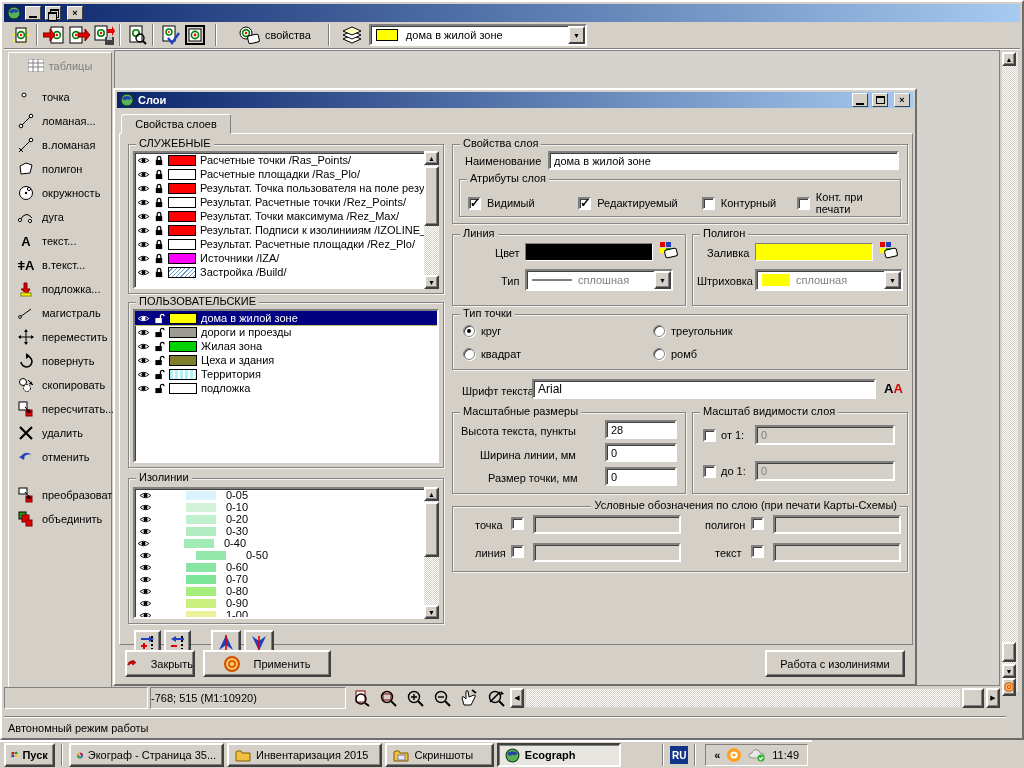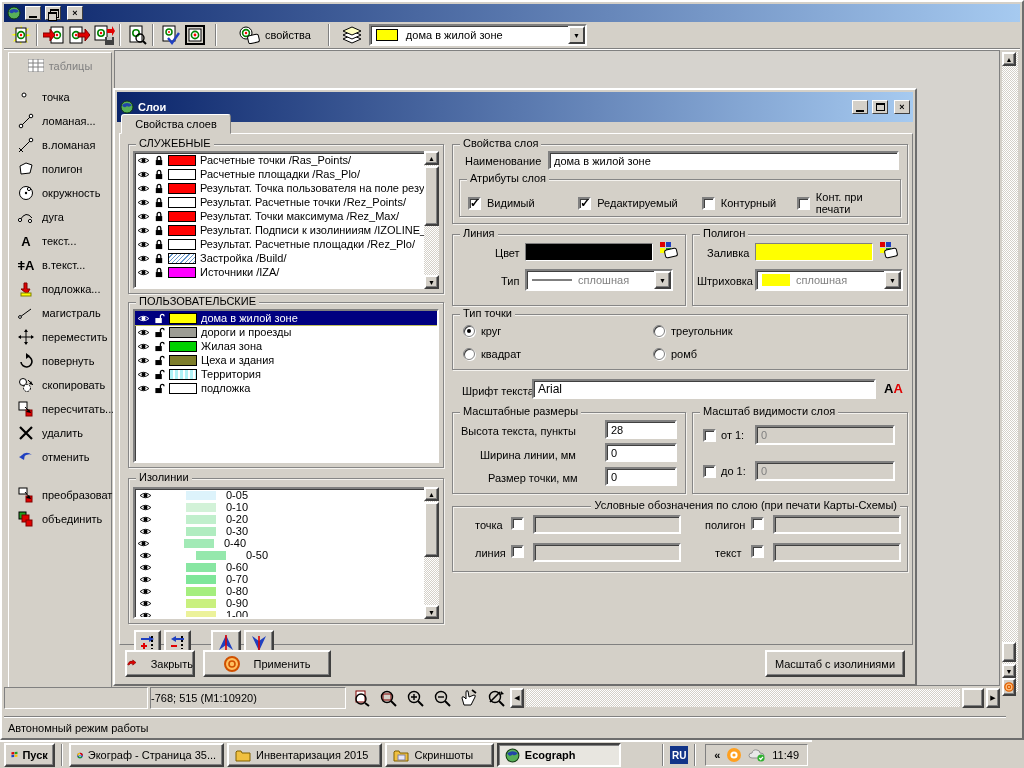--- a/index.html
+++ b/index.html
@@ -438,21 +438,21 @@
     <span class="sb-btn" style="position:static;width:22px;height:20px;"></span>
     <span class="sb-btn" style="position:static;width:14px;height:20px;font-size:7px;">▶</span>
   </div>
 
   <div style="position:absolute;left:2px;bottom:2px;right:16px;height:20px;border-top:1px solid #808080;box-shadow:inset 0 1px 0 #fff;display:flex;align-items:center;padding:2px 4px 0;background:#d4d0c8;">
     <span>Автономный режим работы</span>
   </div>
 </div>
 
 <div class="raised" style="position:absolute;left:113px;top:88px;width:804px;height:598px;">
-  <div class="titlebar" style="left:2px;top:2px;right:2px;height:30px;">
+  <div class="titlebar" style="left:2px;top:2px;right:2px;height:16px;">
     <svg width="14" height="14" viewBox="0 0 14 14">
         <circle cx="7" cy="7" r="6" fill="#58b058"></circle>
         <path d="M2 5 Q7 1 12 5 Q9 8 7 6 Q4 9 2 5Z" fill="#2244aa"></path>
         <circle cx="7" cy="7" r="6" fill="none" stroke="#103a10"></circle>
       </svg>
     <span style="flex:1;">Слои</span>
     <span class="wbtn">
         <span class="minglyph"></span>
       </span>
     <span class="wbtn">
@@ -557,34 +557,34 @@
           </div>
           <div class="lrow">
             <svg class="eye" width="13" height="9" viewBox="0 0 14 10">
               <path d="M1 5 Q7 0 13 5 Q7 10 1 5 Z" fill="none" stroke="#000"></path>
               <circle cx="7" cy="5" r="2.2" fill="#000"></circle>
             </svg>
             <svg width="10" height="11" viewBox="0 0 10 12">
               <path d="M3 6 V3.5 a2 2 0 0 1 4 0 V6" fill="none" stroke="#000" stroke-width="1.4"></path>
               <rect x="1.5" y="5.5" width="7" height="5.5" fill="#000"></rect>
             </svg>
-            <span class="swatch hatch-blue" style="background: rgb(216, 236, 248);"></span>
-            <span>Застройка /Build/</span>
+            <span class="swatch" style="background: rgb(255, 0, 255);"></span>
+            <span>Источники /IZA/</span>
           </div>
           <div class="lrow">
             <svg class="eye" width="13" height="9" viewBox="0 0 14 10">
               <path d="M1 5 Q7 0 13 5 Q7 10 1 5 Z" fill="none" stroke="#000"></path>
               <circle cx="7" cy="5" r="2.2" fill="#000"></circle>
             </svg>
             <svg width="10" height="11" viewBox="0 0 10 12">
               <path d="M3 6 V3.5 a2 2 0 0 1 4 0 V6" fill="none" stroke="#000" stroke-width="1.4"></path>
               <rect x="1.5" y="5.5" width="7" height="5.5" fill="#000"></rect>
             </svg>
-            <span class="swatch" style="background: rgb(255, 0, 255);"></span>
-            <span>Источники /IZA/</span>
+            <span class="swatch hatch-blue" style="background: rgb(216, 236, 248);"></span>
+            <span>Застройка /Build/</span>
           </div>
         </div>
       <div class="sb-track" style="position:absolute;right:4px;top:6px;width:15px;bottom:4px;">
         <span class="sb-btn" style="top:0;left:0;width:15px;">▲</span>
         <span class="sb-btn" style="top:15px;left:0;width:15px;height:60px;"></span>
         <span class="sb-btn" style="bottom:0;left:0;width:15px;">▼</span>
       </div>
     </div>
 
     <div class="grp" style="left:8px;top:168px;width:316px;height:166px;">
@@ -939,21 +939,21 @@
     <span>Закрыть</span>
   </div>
   <div class="btn" style="left:88px;top:560px;width:128px;height:27px;">
     <svg width="16" height="16" viewBox="0 0 16 16">
         <circle cx="8" cy="8" r="7" fill="#ffc060" stroke="#d05000" stroke-width="2"></circle>
         <circle cx="8" cy="8" r="3" fill="none" stroke="#d05000" stroke-width="1.6"></circle>
       </svg>
     <span>Применить</span>
   </div>
   <div class="btn" style="left:650px;top:560px;width:140px;height:27px;">
-    <span>Масштаб с изолиниями</span>
+    <span>Работа с изолиниями</span>
   </div>
 </div>
 
 <div class="raised" style="position:absolute;left:0;top:740px;width:812px;height:28px;border-bottom:none;border-left:none;border-right:none;display:flex;align-items:center;gap:3px;padding:0 4px;">
   <div class="task" style="font-weight:bold;gap:4px;padding:0 5px;">
     <svg width="16" height="14" viewBox="0 0 16 14">
         <rect x="1" y="1" width="6" height="5" fill="#e00000" transform="skewY(-4)"></rect>
         <rect x="8" y="1" width="6" height="5" fill="#20a020" transform="skewY(-4)"></rect>
         <rect x="1" y="7" width="6" height="5" fill="#2040c0" transform="skewY(-4)"></rect>
         <rect x="8" y="7" width="6" height="5" fill="#ffc000" transform="skewY(-4)"></rect>

